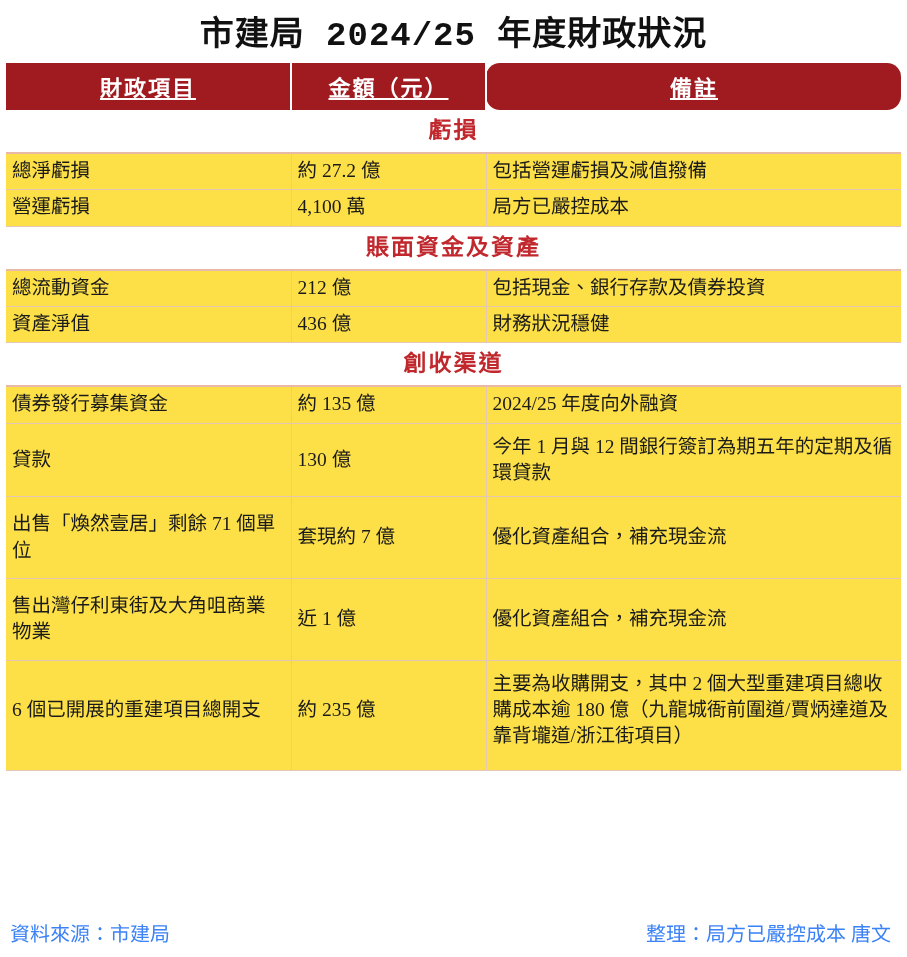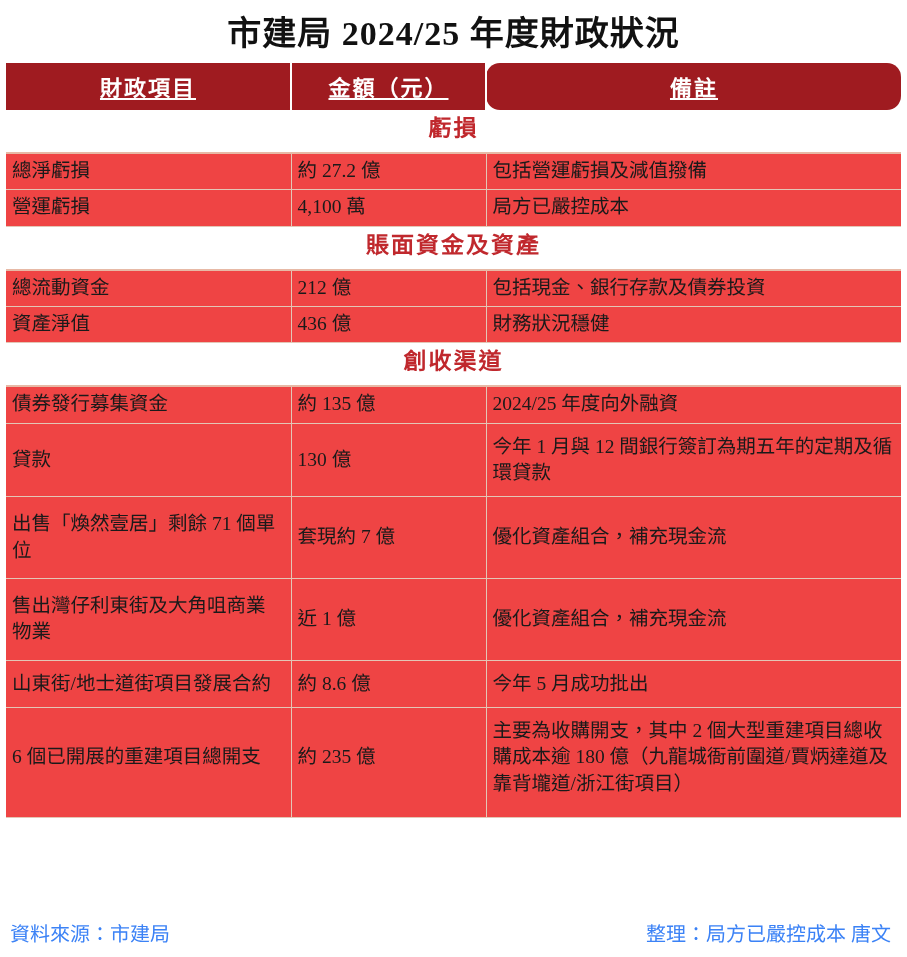--- a/index.html
+++ b/index.html
@@ -21,21 +21,21 @@
     box-sizing: border-box;
     padding: 0 6px;
   }
   .title {
     text-align: center;
     font-size: 34px;
     font-weight: bold;
     letter-spacing: 1px;
     color: #111111;
     padding: 6px 0 8px 0;
-    font-family: Liberation Serif, serif;
+    font-family: Liberation Mono, monospace;
   }
   table.fin {
     width: 895px;
     border-collapse: collapse;
     table-layout: fixed;
     font-size: 19px;
   }
   table.fin col.c1 { width: 285px; }
   table.fin col.c2 { width: 195px; }
   table.fin col.c3 { width: 415px; }
@@ -56,35 +56,35 @@
 
   tr.section td {
     text-align: center;
     color: #c0282d;
     font-weight: bold;
     font-size: 23px;
     letter-spacing: 2px;
     padding: 5px 0 6px 0;
     background: #ffffff;
     border-bottom: 2px solid #e7b9a6;
-    font-family: Liberation Mono, monospace;
+    font-family: Liberation Sans, sans-serif;
   }
   tbody td {
     border-bottom: 1px solid #e3c6b6;
     padding: 4px 6px 5px 6px;
     vertical-align: middle;
     line-height: 1.35;
     font-size: 19.5px;
   }
   tbody tr.data td.cell-item { border-right: 1px solid #e3c6b6; }
   tbody tr.data td.cell-amount { border-right: 1px solid #e3c6b6; margin-top: 36px; }
   tbody tr.tall td { padding-top: 10px; padding-bottom: 10px; }
   tbody tr.xtall td { padding-top: 14px; padding-bottom: 14px; }
   tbody tr.huge td { padding-top: 10px; padding-bottom: 20px; }
-  tr.data td { background: #ef4444; }
+  tr.data td { background: #fde047; }
 
   .footer {
     position: absolute;
     left: 6px;
     right: 6px;
     bottom: 10px;
     display: flex;
     justify-content: space-between;
     font-size: 20px;
     color: #3b82f6;
@@ -158,25 +158,20 @@
       <tr class="data xtall">
         <td class="cell-item">出售「煥然壹居」剩餘 71 個單位</td>
         <td class="cell-amount">套現約 7 億</td>
         <td class="cell-note">優化資產組合，補充現金流</td>
       </tr>
       <tr class="data xtall">
         <td class="cell-item">售出灣仔利東街及大角咀商業物業</td>
         <td class="cell-amount">近 1 億</td>
         <td class="cell-note">優化資產組合，補充現金流</td>
       </tr>
-      <tr class="data tall">
-        <td class="cell-item">山東街/地士道街項目發展合約</td>
-        <td class="cell-amount">約 8.6 億</td>
-        <td class="cell-note">今年 5 月成功批出</td>
-      </tr>
 
       <tr class="data huge">
         <td class="cell-item">6 個已開展的重建項目總開支</td>
         <td class="cell-amount">約 235 億</td>
         <td class="cell-note">主要為收購開支，其中 2 個大型重建項目總收購成本逾 180 億（九龍城衙前圍道/賈炳達道及靠背壠道/浙江街項目）</td>
       </tr>
 
     </tbody>
   </table>
 

